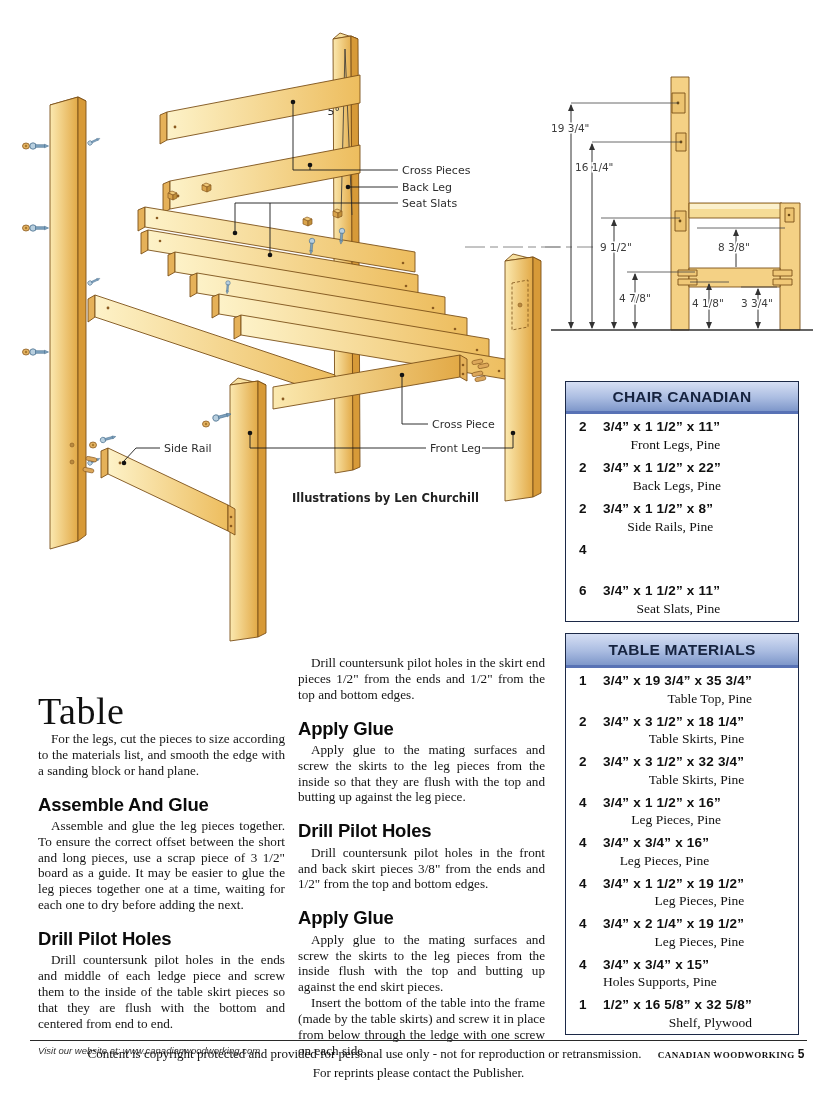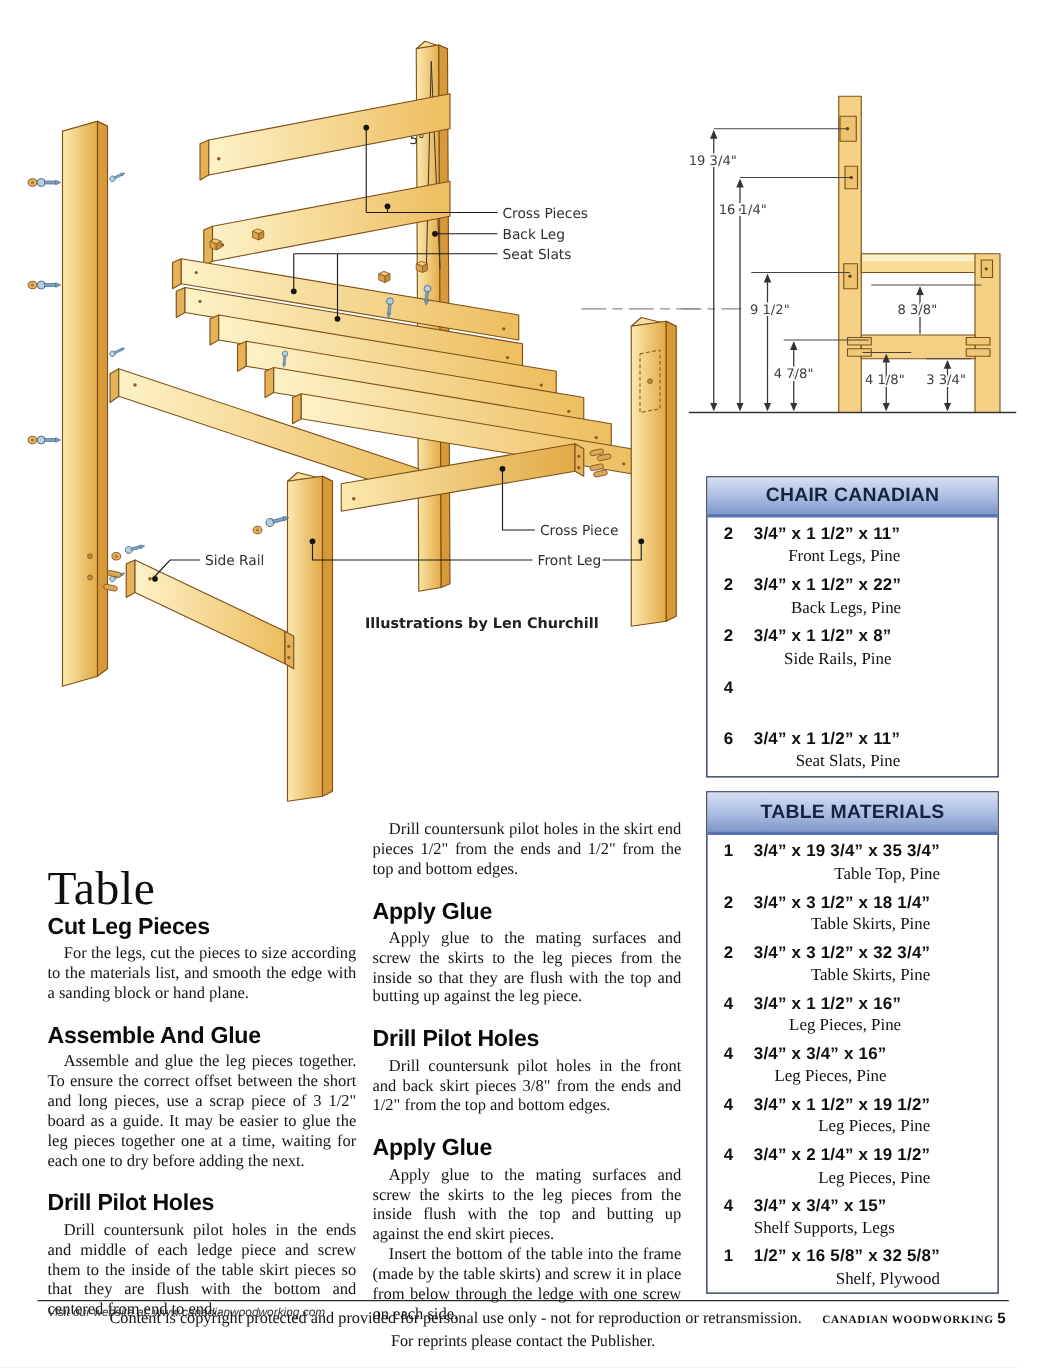--- a/index.html
+++ b/index.html
@@ -396,36 +396,35 @@
       <div class="mat-qty">4</div>
       <div>
           <div class="mat-size">3/4” x 2 1/4” x 19 1/2”</div>
            <div class="mat-desc">Leg Pieces, Pine</div>
         </div>
     </div>
     <div class="mat-row">
       <div class="mat-qty">4</div>
       <div>
           <div class="mat-size">3/4” x 3/4” x 15”</div>
-           <div class="mat-desc">Shelf Supports, Legs</div>
+           <div class="mat-desc">Holes Supports, Pine</div>
         </div>
     </div>
     <div class="mat-row">
       <div class="mat-qty">1</div>
       <div>
           <div class="mat-size">1/2” x 16 5/8” x 32 5/8”</div>
            <div class="mat-desc">Shelf, Plywood</div>
         </div>
     </div>
   </div>
 
   <div class="col col-left">
     <h1 class="article-title">Table</h1>
     <section>
-      <h3 class="first">Cut Leg Pieces</h3>
       <p>For the legs, cut the pieces to size according to the materials list, and smooth the edge with a sanding block or hand plane.</p>
     </section>
     <section>
       <h3>Assemble And Glue</h3>
       <p>Assemble and glue the leg pieces together. To ensure the correct offset between the short and long pieces, use a scrap piece of 3 1/2" board as a guide. It may be easier to glue the leg pieces together one at a time, waiting for each one to dry before adding the next.</p>
     </section>
     <section>
       <h3>Drill Pilot Holes</h3>
       <p>Drill countersunk pilot holes in the ends and middle of each ledge piece and screw them to the inside of the table skirt pieces so that they are flush with the bottom and centered from end to end.</p>
     </section>

